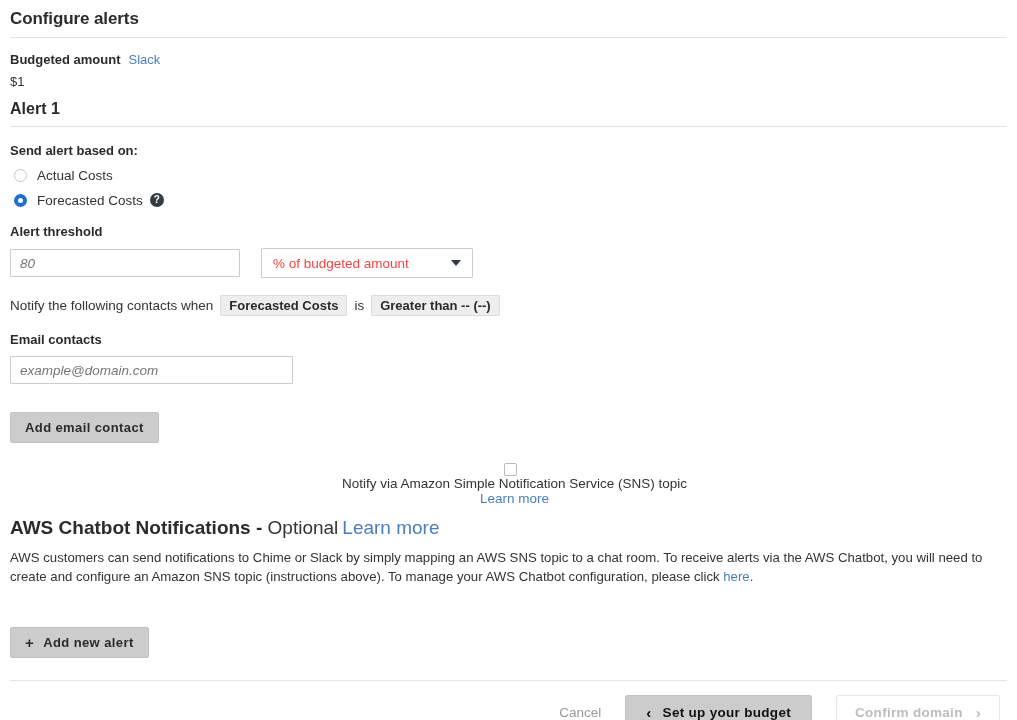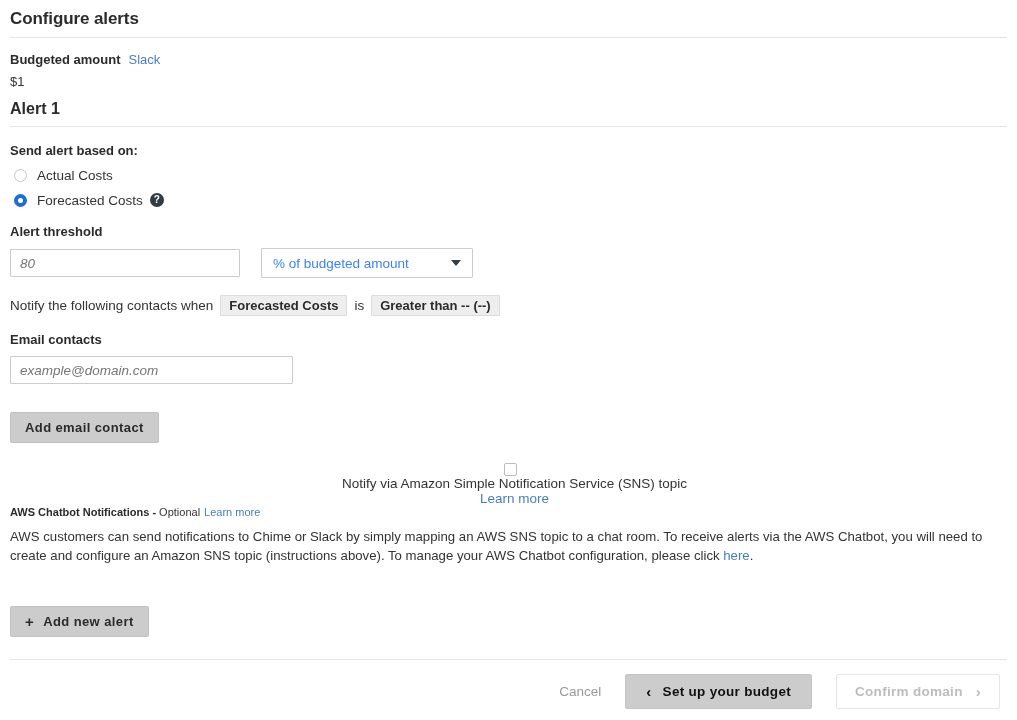--- a/index.html
+++ b/index.html
@@ -158,21 +158,21 @@
     border-radius: 1px;
     display: flex;
     align-items: center;
     padding: 0 11px;
     cursor: pointer;
     min-width: 212px;
     justify-content: space-between;
   }
   .select-value {
     font-size: 13.5px;
-    color: #3b82f6;
+    color: #ef4444;
   }
   .caret {
     width: 0; height: 0;
     border-left: 5px solid transparent;
     border-right: 5px solid transparent;
     border-top: 6px solid #333c45;
     margin-left: 14px;
   }
 
   
@@ -237,21 +237,22 @@
     cursor: pointer;
   }
   .check-label {
     margin-left: 12px;
     font-size: 13.5px;
     color: #333;
   }
   .check-row .link { margin-left: 12px; font-size: 13.5px; }
 
   .chatbot-head {
-    font-size: 11px;
+    margin-top: 11px;
+    font-size: 19px;
     color: #333;
   }
   .chatbot-head b { font-weight: bold; color: #2b2b2b; }
   .chatbot-head .link { margin-left: 4px; }
 
   .chatbot-para {
     margin-top: 9px;
     font-size: 13.2px;
     line-height: 19px;
     color: #333;

